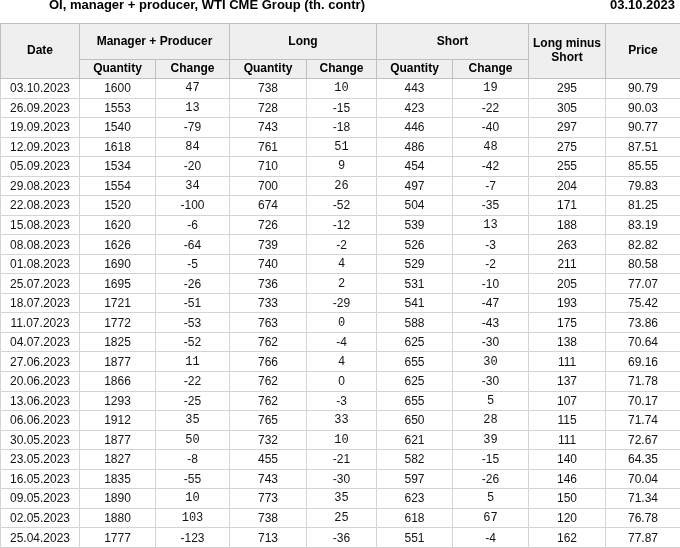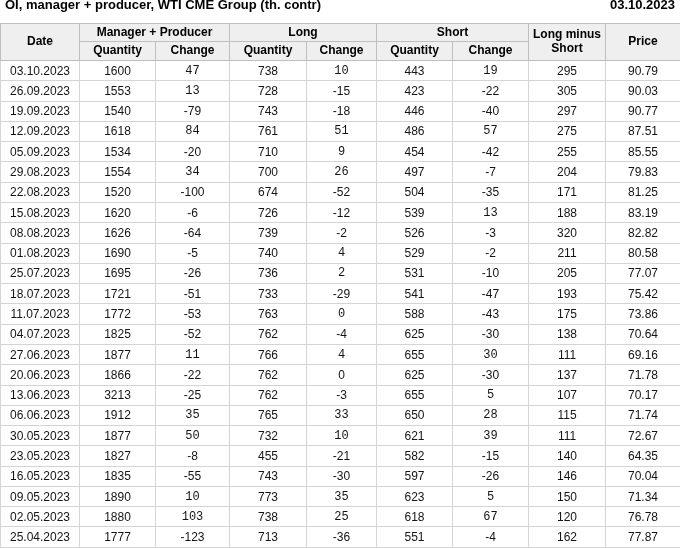--- a/index.html
+++ b/index.html
@@ -15,20 +15,21 @@
     background: #ffffff;
     box-sizing: border-box;
   }
   .title-bar {
     height: 23px;
     display: flex;
     justify-content: space-between;
     align-items: center;
     padding: 2px 5px 16px 5px;
     box-sizing: border-box;
+    margin-left: 44px;
   }
   .title-bar .title,
   .title-bar .report-date {
     font-size: 13px;
     font-weight: bold;
     color: #000000;
     white-space: nowrap;
   }
   table.oi-table {
     width: 680px;
@@ -40,21 +41,21 @@
     background: var(--header-bg, #efefef);
     border: 1px solid #bfbfbf;
     font-size: 12px;
     font-weight: bold;
     color: #000000;
     text-align: center;
     vertical-align: middle;
     line-height: 1.15;
     padding: 0 2px;
   }
-  table.oi-table thead tr.group-row { height: 18px; }
+  table.oi-table thead tr.group-row { height: 36px; }
   table.oi-table thead tr.sub-row { height: 19px; }
   table.oi-table td {
     border: 1px solid #d4d4d4;
     font-size: 12px;
     color: #141414;
     text-align: center;
     vertical-align: middle;
     padding: 0 2px;
     white-space: nowrap;
     overflow: hidden;
@@ -134,21 +135,21 @@
           <td>297</td>
           <td>90.77</td>
         </tr>
         <tr>
           <td>12.09.2023</td>
           <td>1618</td>
           <td class="pos">84</td>
           <td>761</td>
           <td class="pos">51</td>
           <td>486</td>
-          <td class="pos">57</td>
+          <td class="pos">48</td>
           <td>275</td>
           <td>87.51</td>
         </tr>
         <tr>
           <td>05.09.2023</td>
           <td>1534</td>
           <td class="neg">-20</td>
           <td>710</td>
           <td class="pos">9</td>
           <td>454</td>
@@ -190,21 +191,21 @@
           <td>83.19</td>
         </tr>
         <tr>
           <td>08.08.2023</td>
           <td>1626</td>
           <td class="neg">-64</td>
           <td>739</td>
           <td class="neg">-2</td>
           <td>526</td>
           <td class="neg">-3</td>
-          <td>320</td>
+          <td>263</td>
           <td>82.82</td>
         </tr>
         <tr>
           <td>01.08.2023</td>
           <td>1690</td>
           <td class="neg">-5</td>
           <td>740</td>
           <td class="pos">4</td>
           <td>529</td>
           <td class="neg">-2</td>
@@ -272,21 +273,21 @@
           <td class="neg">-22</td>
           <td>762</td>
           <td class="neg">0</td>
           <td>625</td>
           <td class="neg">-30</td>
           <td>137</td>
           <td>71.78</td>
         </tr>
         <tr>
           <td>13.06.2023</td>
-          <td>3213</td>
+          <td>1293</td>
           <td class="neg">-25</td>
           <td>762</td>
           <td class="neg">-3</td>
           <td>655</td>
           <td class="pos">5</td>
           <td>107</td>
           <td>70.17</td>
         </tr>
         <tr>
           <td>06.06.2023</td>

